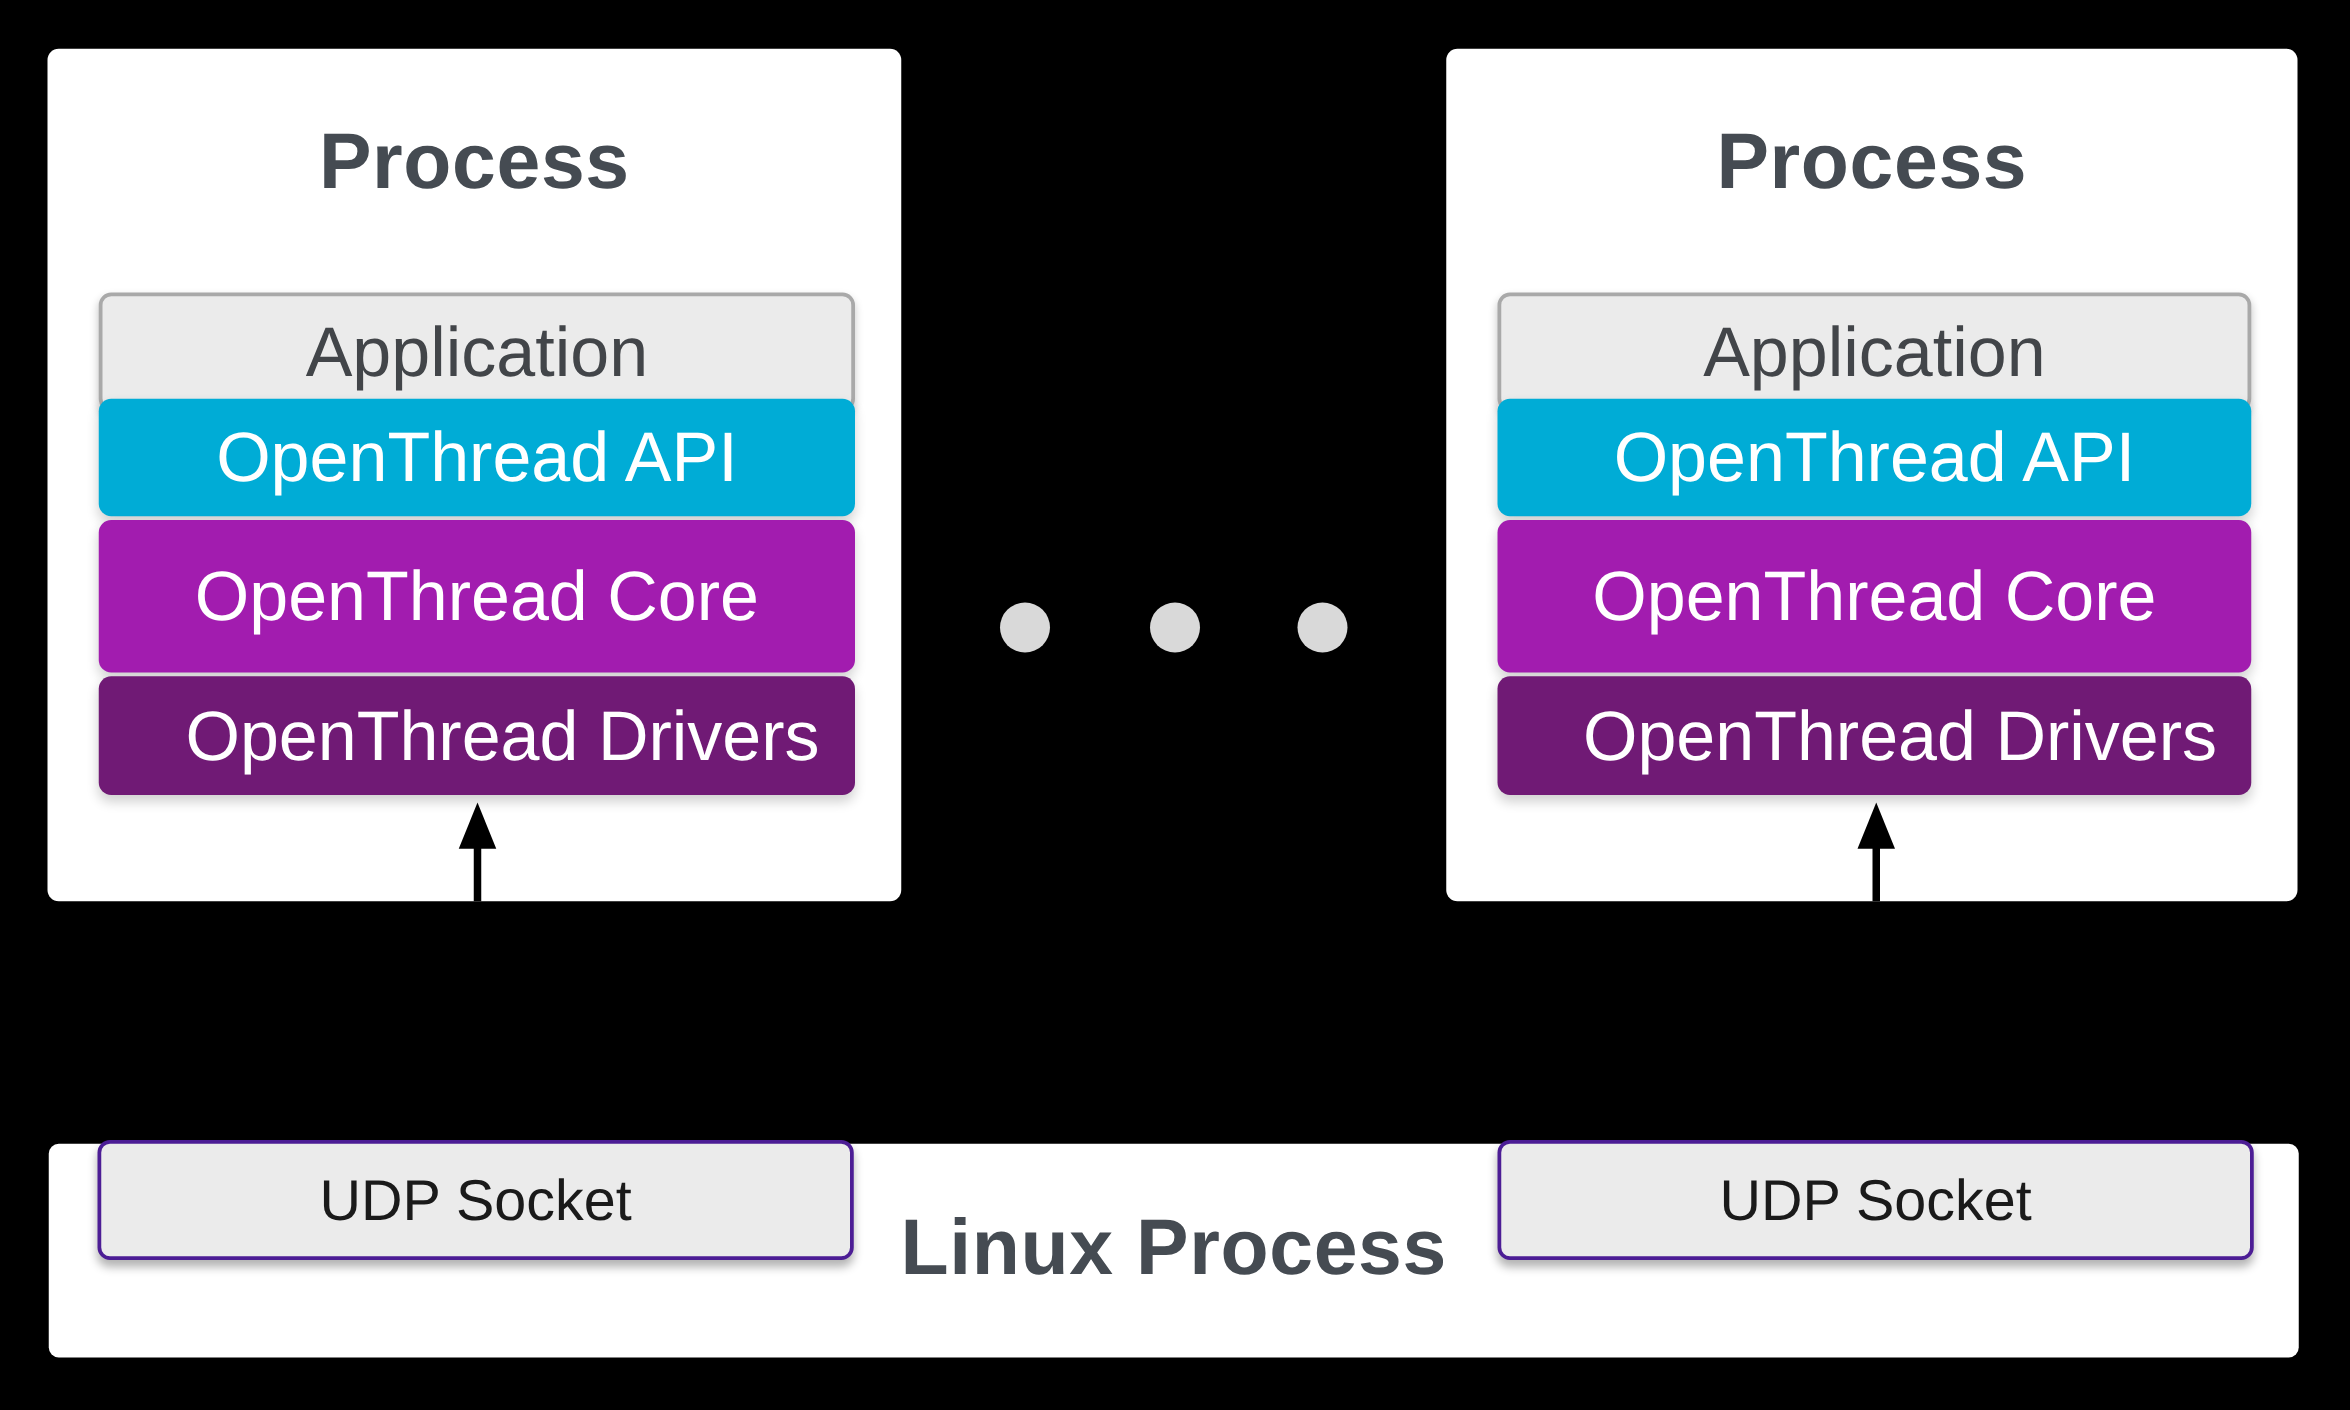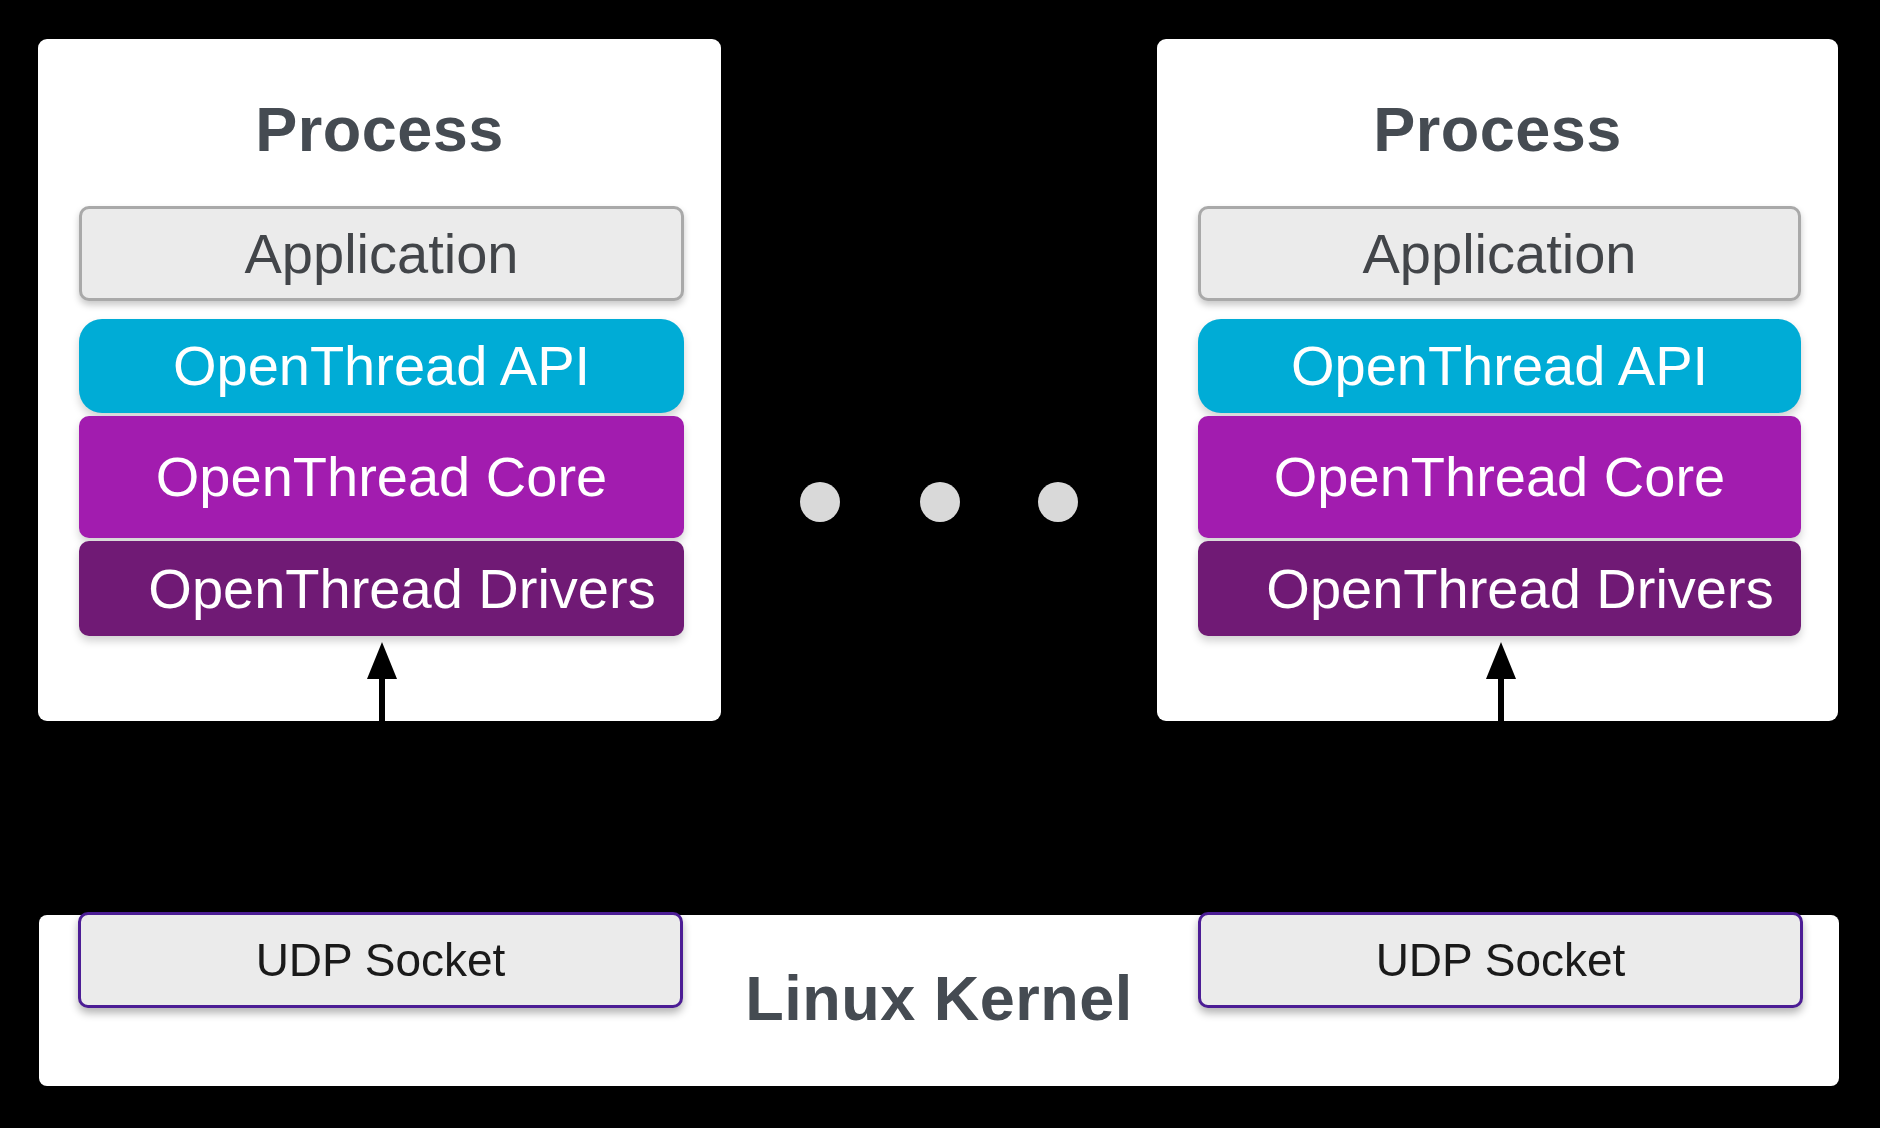--- a/index.html
+++ b/index.html
@@ -25,26 +25,26 @@
   }
 
   .layer{
     position:absolute;left:41px;right:37px;
     display:flex;align-items:center;justify-content:center;
     border-radius:10px;
     box-shadow:0 5px 9px rgba(0,0,0,0.18);
   }
   .layer span{font-size:56px;line-height:1;}
   .layer.app{
-    top:167px;height:95px;background:#EBEBEB;
+    top:195px;height:95px;background:#EBEBEB;
     border:3px solid #A9A9A9;box-sizing:border-box;
     box-shadow:0 4px 7px rgba(0,0,0,0.22);
   }
   .layer.app span{color:#424549;}
-  .layer.api{top:280px;height:94px;background:#00ACD6;border-radius:23px;}
+  .layer.api{top:280px;height:94px;background:#00ACD6;}
   .layer.core{top:377px;height:122px;background:#a21caf;}
   .layer.drivers{top:502px;height:95px;background:#701a75;padding-left:41px;}
   .layer.api span,.layer.core span,.layer.drivers span{color:#ffffff;}
 
   
   .up-arrow{position:absolute;left:0;top:0;width:0;height:0;}
   .up-arrow .head{
     position:absolute;left:329px;top:603px;width:0;height:0;
     border-left:15px solid transparent;border-right:15px solid transparent;
     border-bottom:37px solid #000;
@@ -134,21 +134,21 @@
       <span>OpenThread Drivers</span>
     </div>
 
     <div class="up-arrow">
       <div class="head"></div>
       <div class="shaft"></div>
     </div>
   </section>
 
   <section class="kernel-band">
-    <h2 class="kernel-title">Linux Kernel</h2>
+    <h2 class="kernel-title">Linux Process</h2>
   </section>
 
   <div class="udp-box uleft">
     <span>UDP Socket</span>
   </div>
   <div class="udp-box uright">
     <span>UDP Socket</span>
   </div>
 
 </div>

